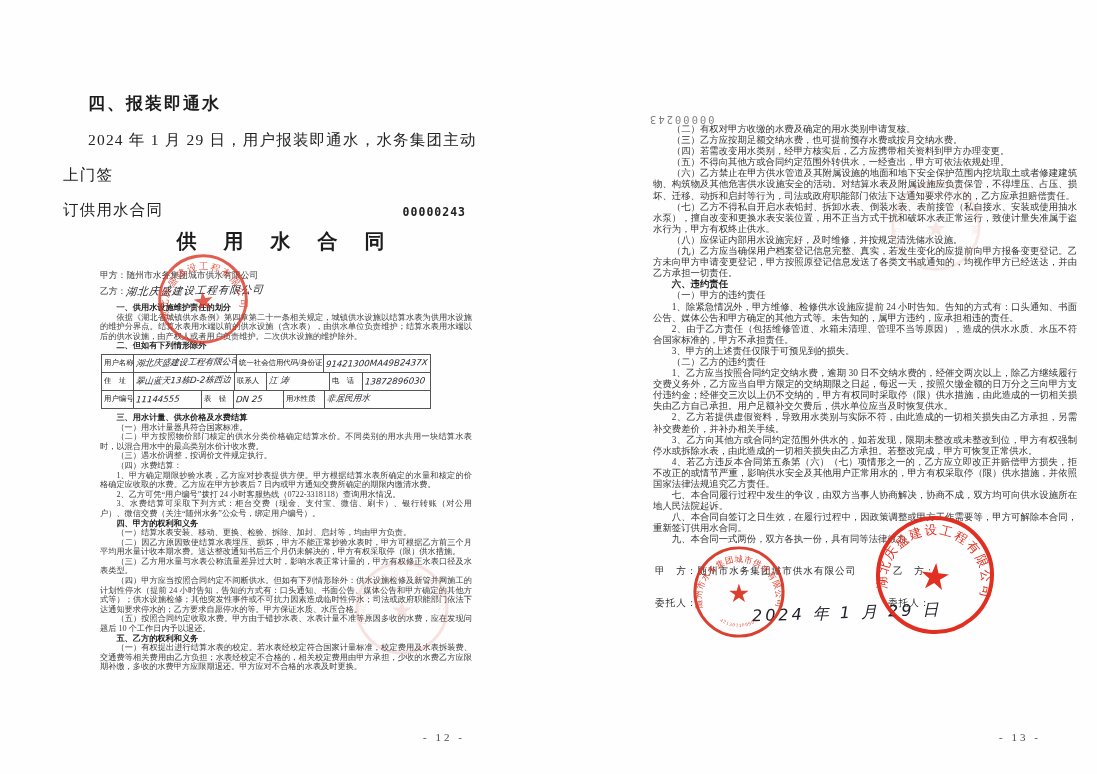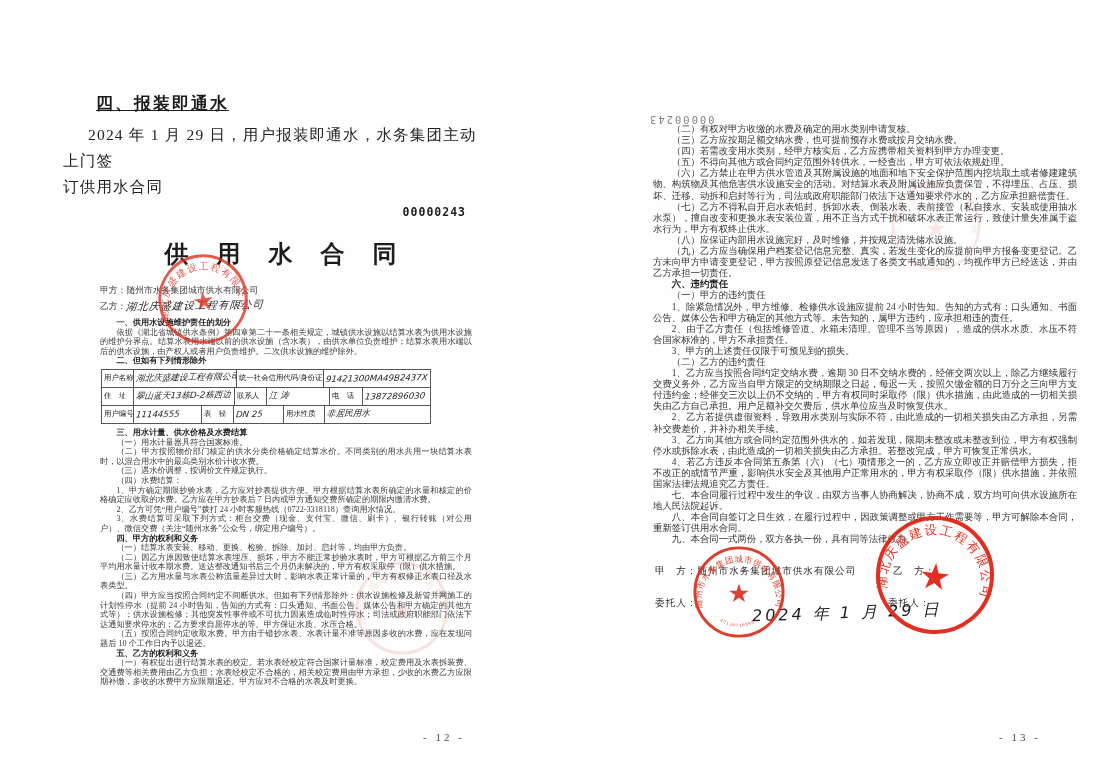--- a/index.html
+++ b/index.html
@@ -5,34 +5,34 @@
   html,body{margin:0;padding:0;}
   body{
     width:1097px;height:774px;position:relative;overflow:hidden;
     background:#fefefe;
     font-family:"Liberation Serif","DejaVu Serif",serif;
     color:#2e2e2e;
   }
   .abs{position:absolute;}
   
   .report-head{
-    left:96px;top:92px;font-size:17px;font-weight:bold;letter-spacing:2px;color:#1d1d1d;text-decoration:underline;
-  }
-  .report-para{left:63px;top:122px;width:430px;font-size:15.5px;line-height:26px;letter-spacing:1.2px;color:#222;}
+    left:88px;top:92px;font-size:17px;font-weight:bold;letter-spacing:2px;color:#1d1d1d;
+  }
+  .report-para{left:63px;top:122px;width:430px;font-size:15.5px;line-height:35px;letter-spacing:1.2px;color:#222;}
   .report-para .ln:first-child{text-indent:25px;}
   
   .contract{
     left:100px;top:205px;width:372px;color:#3a3a3a;
   }
   .serial{
     text-align:right;padding-right:6px;font-family:"DejaVu Sans Mono",monospace;
     font-size:11.5px;font-weight:bold;letter-spacing:1px;color:#222;
   }
   .c-title{
-    text-align:center;margin-top:19px;font-size:24px;font-weight:bold;letter-spacing:11px;color:#1c1c1c;
+    text-align:center;margin-top:9px;font-size:20px;font-weight:bold;letter-spacing:11px;color:#1c1c1c;
   }
   .parties{margin-top:13px;font-size:8.8px;line-height:15px;}
   .hand{
     font-family:"DejaVu Sans",sans-serif;font-style:italic;color:#26262e;
     display:inline-block;transform:skewX(-6deg) rotate(-1deg);
   }
   .parties .hand{font-size:10.5px;letter-spacing:1px;}
   .c-body{font-size:8.2px;line-height:9.6px;text-align:justify;}
   .c-body .ln{text-indent:2em;}
   .c-body .b{font-weight:bold;color:#222;}

